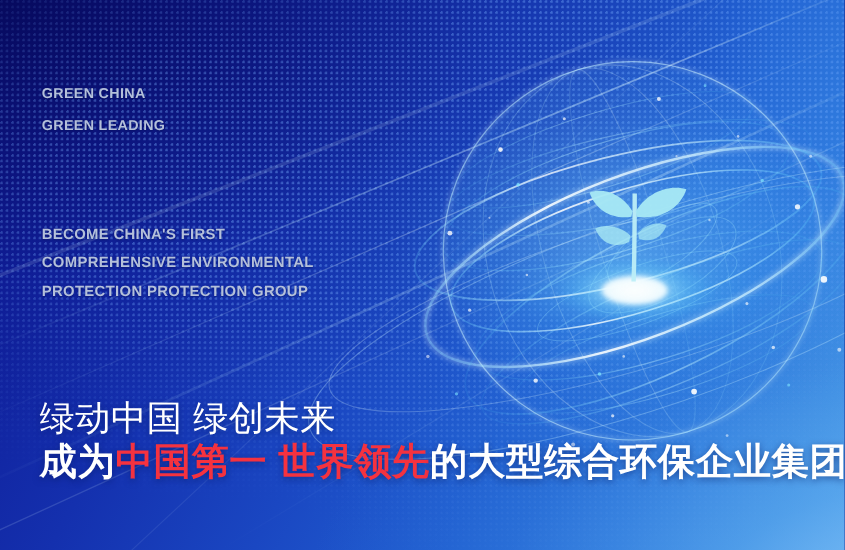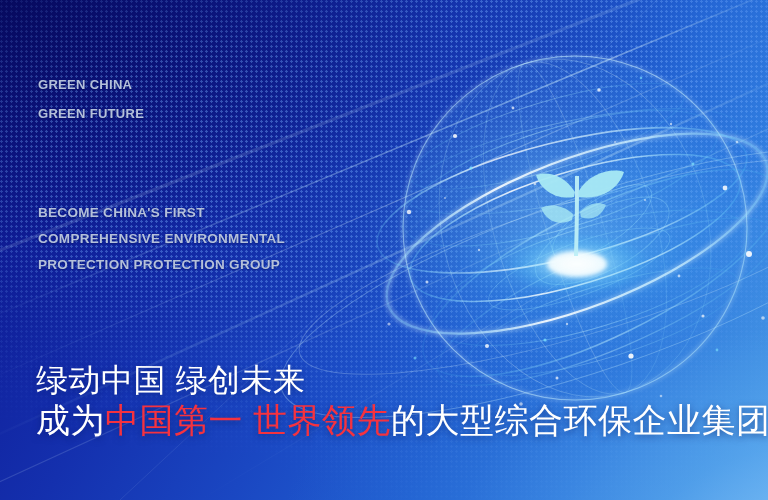--- a/index.html
+++ b/index.html
@@ -105,22 +105,22 @@
   }
   .cn-line{
     color:#ffffff;
     font-size:33px;
     line-height:37px;
     letter-spacing:.5px;
     text-shadow:0 2px 7px rgba(6,24,96,.55);
   }
   .cn-line-1{font-size:32px;margin-bottom:3px;}
   .cn-line-2{font-size:34px;font-weight:bold;}
-  .cn-red{color:#f5323f;font-weight:normal;}
-  .cn-w{font-weight:normal;}
+  .cn-red{color:#f5323f;font-weight:bold;}
+  .cn-w{font-weight:bold;}
 
   svg{display:block;}
 </style>
 </head>
 <body>
 
 <div id="banner">
 
   <div class="layer bg-base"></div>
   <div class="layer bg-tl-dark"></div>
@@ -286,21 +286,21 @@
       <path d="M15,22 C4,4 -14,1 -24,5 C-19,21 -3,30 14,27 Z" opacity=".95"></path>
 
       <path d="M13,44 C2,34 -12,34 -19,38 C-13,52 -1,56 12,50 Z" opacity=".8"></path>
 
       <path d="M20,42 C29,32 40,32 46,35 C41,47 31,51 21,47 Z" opacity=".72"></path>
     </g>
   </svg>
 
   <div class="eng-block" id="eng-top">
     <div class="eng-line">GREEN CHINA</div>
-    <div class="eng-line">GREEN FUTURE</div>
+    <div class="eng-line">GREEN LEADING</div>
   </div>
 
   <div class="eng-block" id="eng-main">
     <div class="eng-line">BECOME CHINA'S FIRST</div>
     <div class="eng-line">COMPREHENSIVE ENVIRONMENTAL</div>
     <div class="eng-line">PROTECTION PROTECTION GROUP</div>
   </div>
 
   <div id="headline">
     <div class="cn-line cn-line-1">绿动中国 绿创未来</div>

